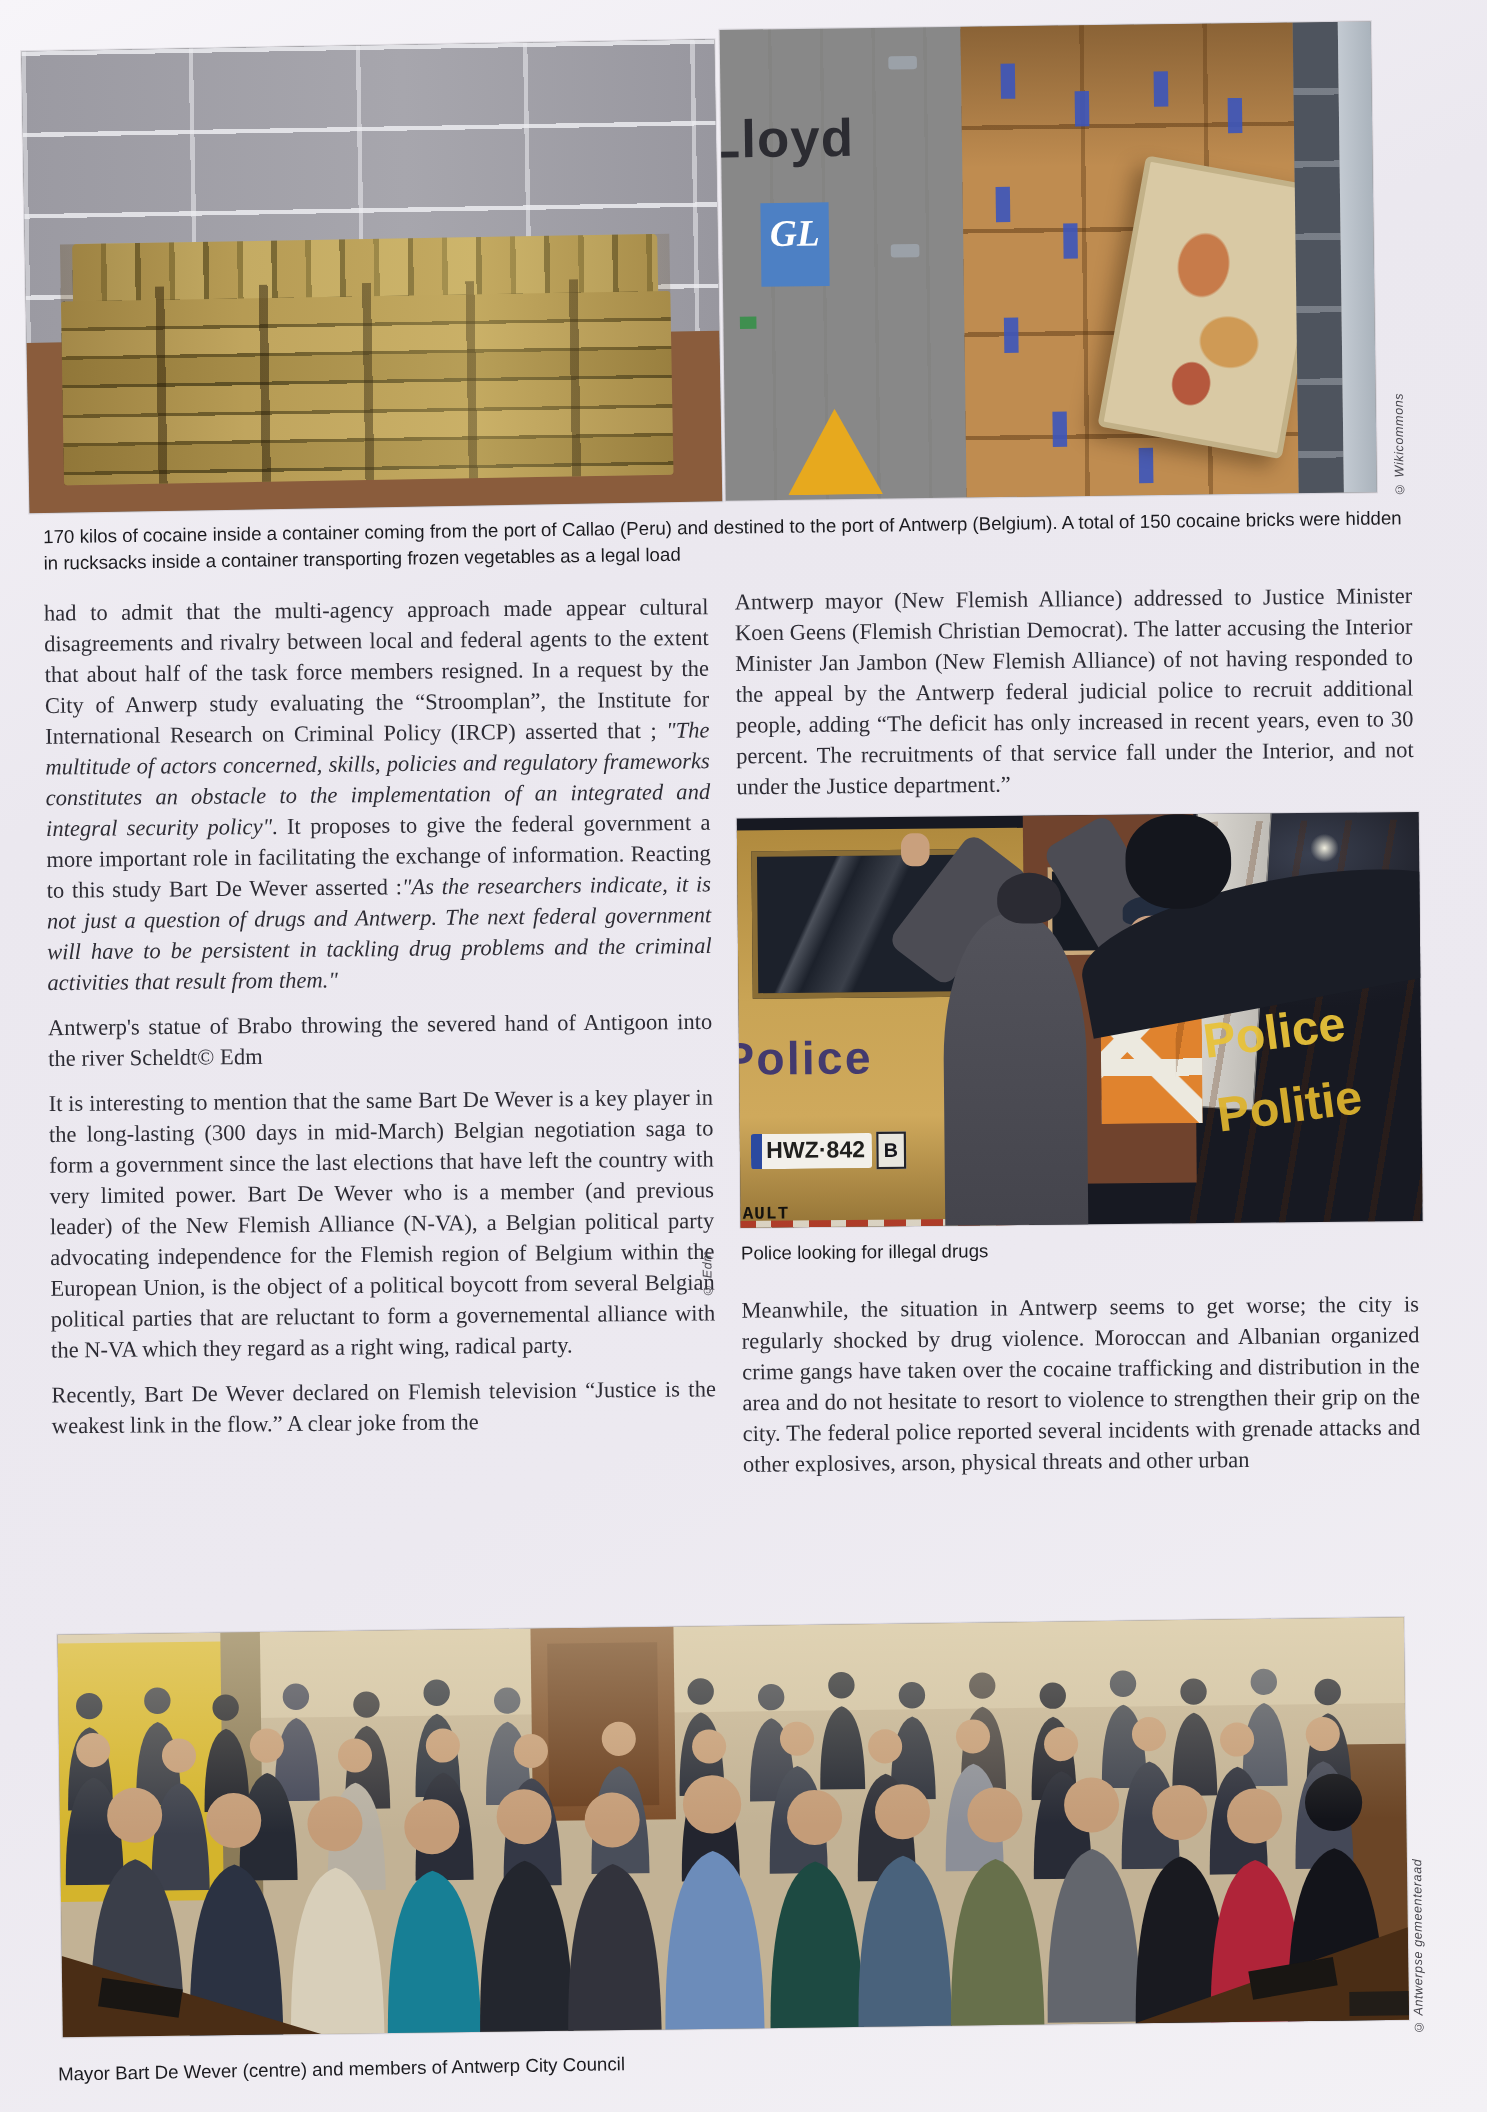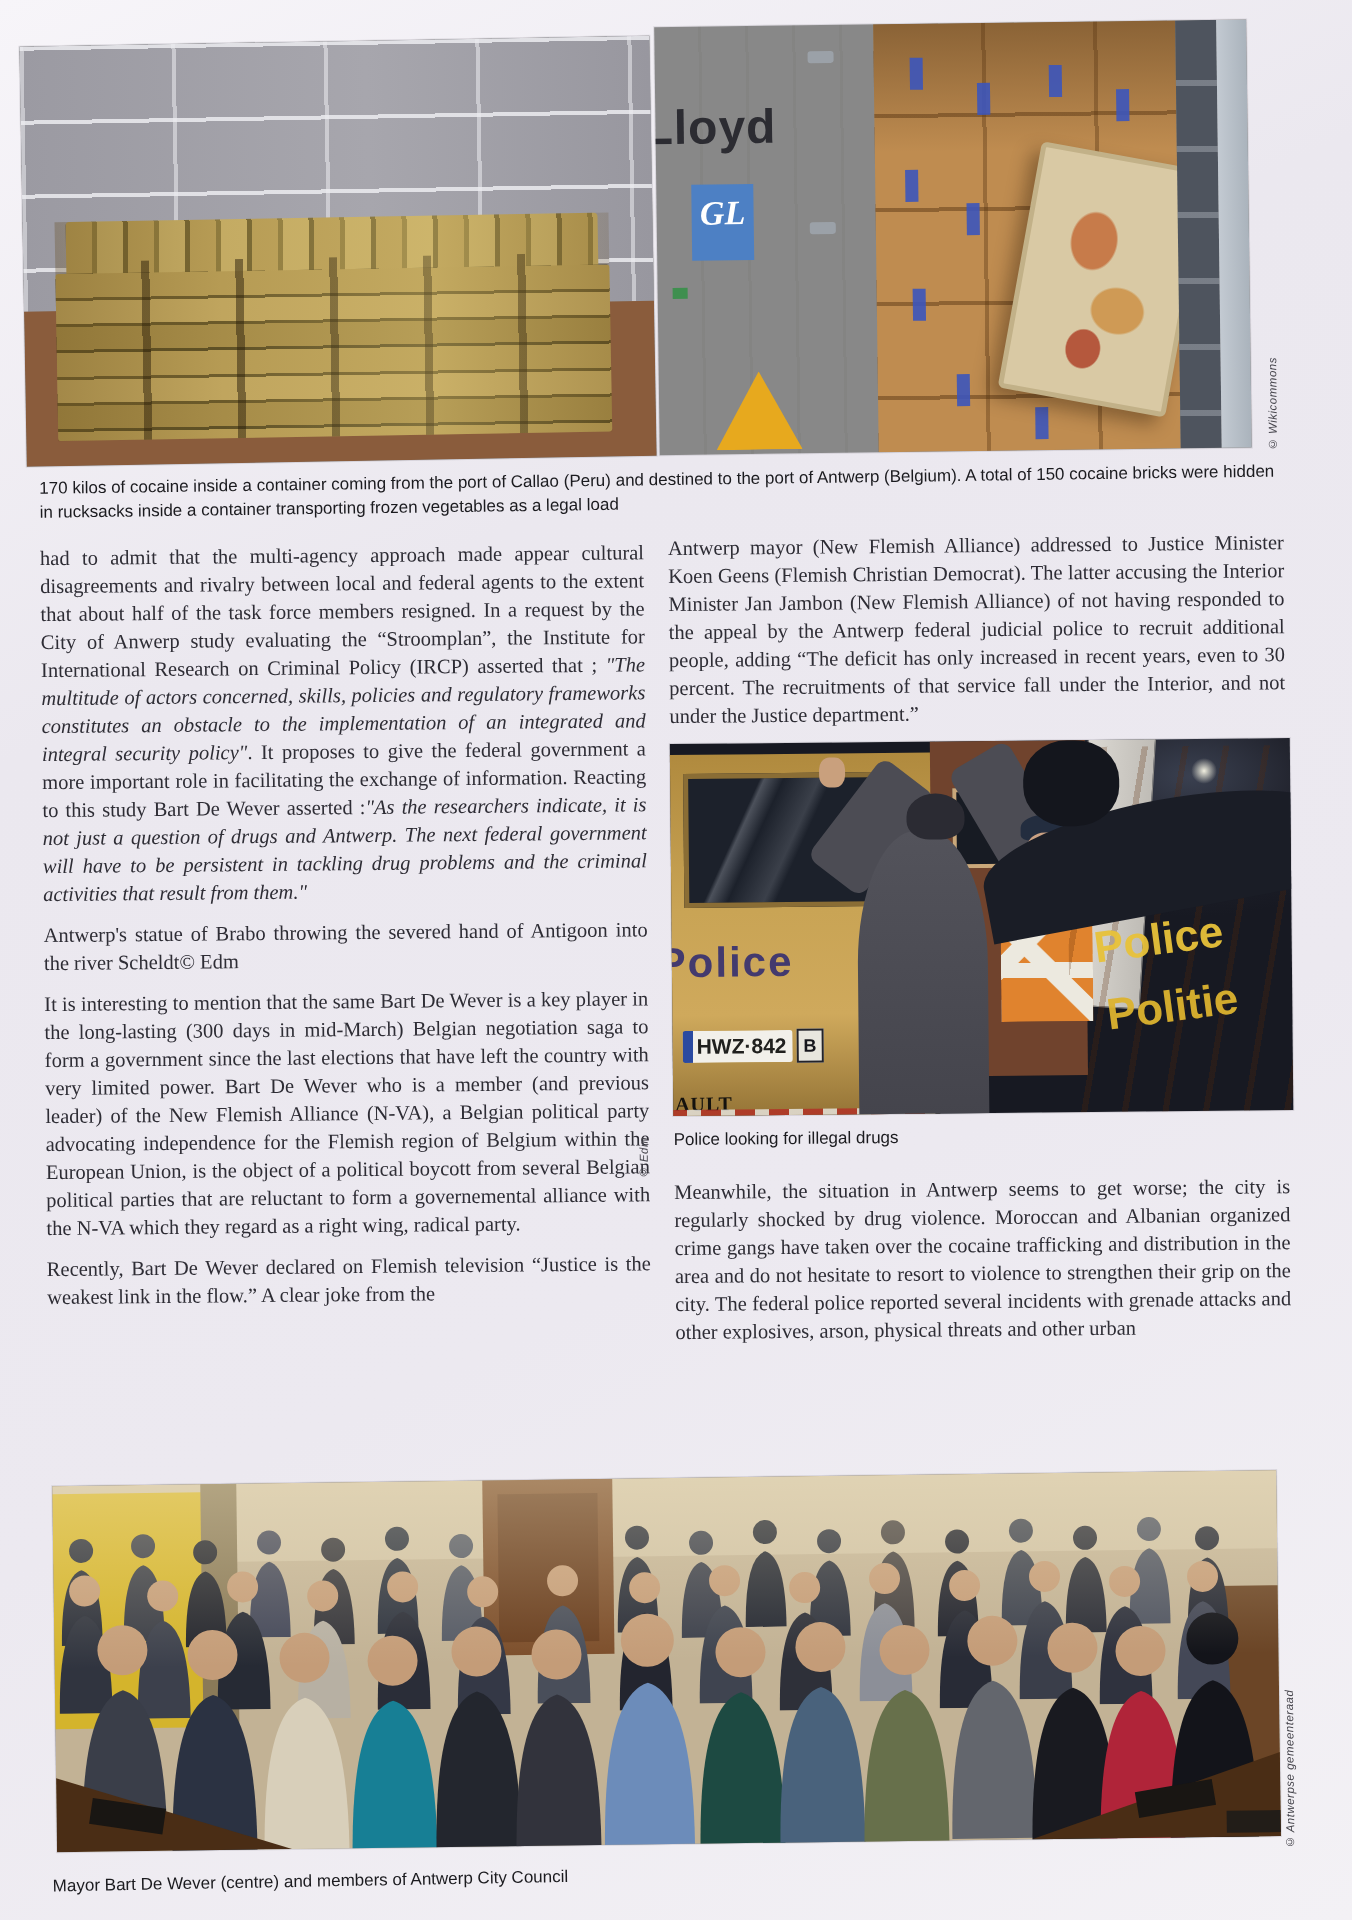--- a/index.html
+++ b/index.html
@@ -82,22 +82,22 @@
        background-image: linear-gradient(115deg, rgba(0,0,0,0) 30%, rgba(220,225,235,.25) 32%, rgba(0,0,0,0) 40%, rgba(220,225,235,.16) 55%, rgba(0,0,0,0) 60%); }
   .ph3 .vantext { position:absolute; left:-3%; top:52%; font-family:"Liberation Sans",sans-serif;
        font-weight:bold; font-size:42px; color:#433a6e; letter-spacing:2px; }
   .ph3 .tail { position:absolute; right:8%; top:54%; width:46px; height:18px; background:#c03222; border-radius:8px; }
   .ph3 .plate { position:absolute; left:6%; top:74%; display:flex; align-items:center; gap:4px; }
   .ph3 .plate .num { background:#f2f0ea; color:#20201e; font-family:"Liberation Sans",sans-serif;
        font-weight:bold; font-size:21px; padding:2px 6px 2px 14px; border-radius:3px;
        background-image: linear-gradient(90deg,#2b4aa0 0 10px, rgba(0,0,0,0) 10px); }
   .ph3 .plate .b { background:#e8e6de; border:2px solid #23232a; color:#16161c;
        font-family:"Liberation Sans",sans-serif; font-weight:bold; font-size:18px; padding:1px 5px; }
-  .ph3 .renault { position:absolute; left:3%; top:90%; font-family:Liberation Serif, serif;
-       font-weight:bold; font-size:20px; color:#14120e; letter-spacing:1px; }
+  .ph3 .renault { position:absolute; left:3%; top:90%; font-family:Liberation Mono, monospace;
+       font-weight:bold; font-size:16px; color:#14120e; letter-spacing:1px; }
   .ph3 .stripe { position:absolute; left:0; bottom:2%; width:100%; height:10px;
        background: repeating-linear-gradient(90deg,#b23226 0 20px,#e5e2da 20px 34px); opacity:.85; }
   .ph3 .innerdoor { position:absolute; left:42%; top:0; width:25%; height:90%;
        background: linear-gradient(180deg,#5e3категории0,#74462f 30%,#6b3f2a 100%);
        background-color:#70432d; }
   .ph3 .idwin { position:absolute; left:14%; top:14%; width:40%; height:24%; background:#171b23; border:4px solid #caa87a; }
   .ph3 .whitedoor { position:absolute; left:66%; top:-2%; width:11%; height:74%;
        background:linear-gradient(90deg,#dcd9d3,#bfbcb6); transform:rotate(4deg); border:1px solid #8e8c88; }
   .ph3 .suspect { position:absolute; left:30%; top:24%; width:21%; height:78%;
        background:linear-gradient(180deg,#53535b,#44444c); border-radius:46% 46% 0 0; }

